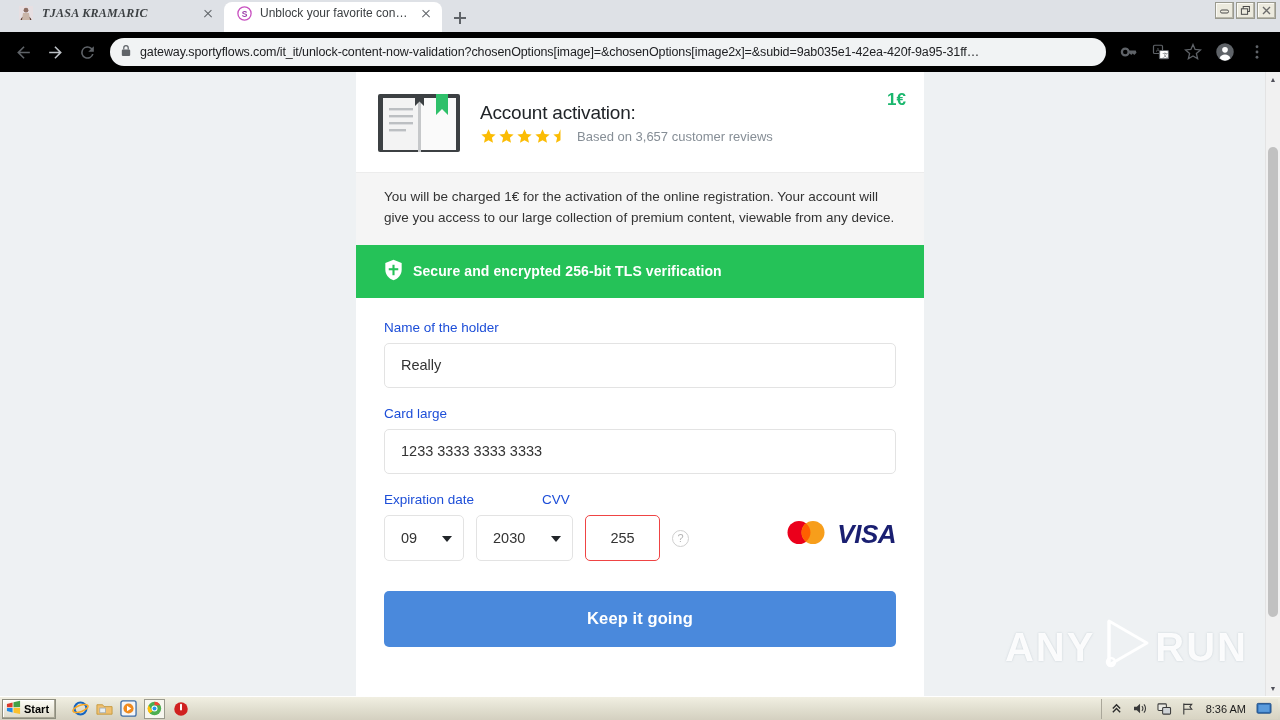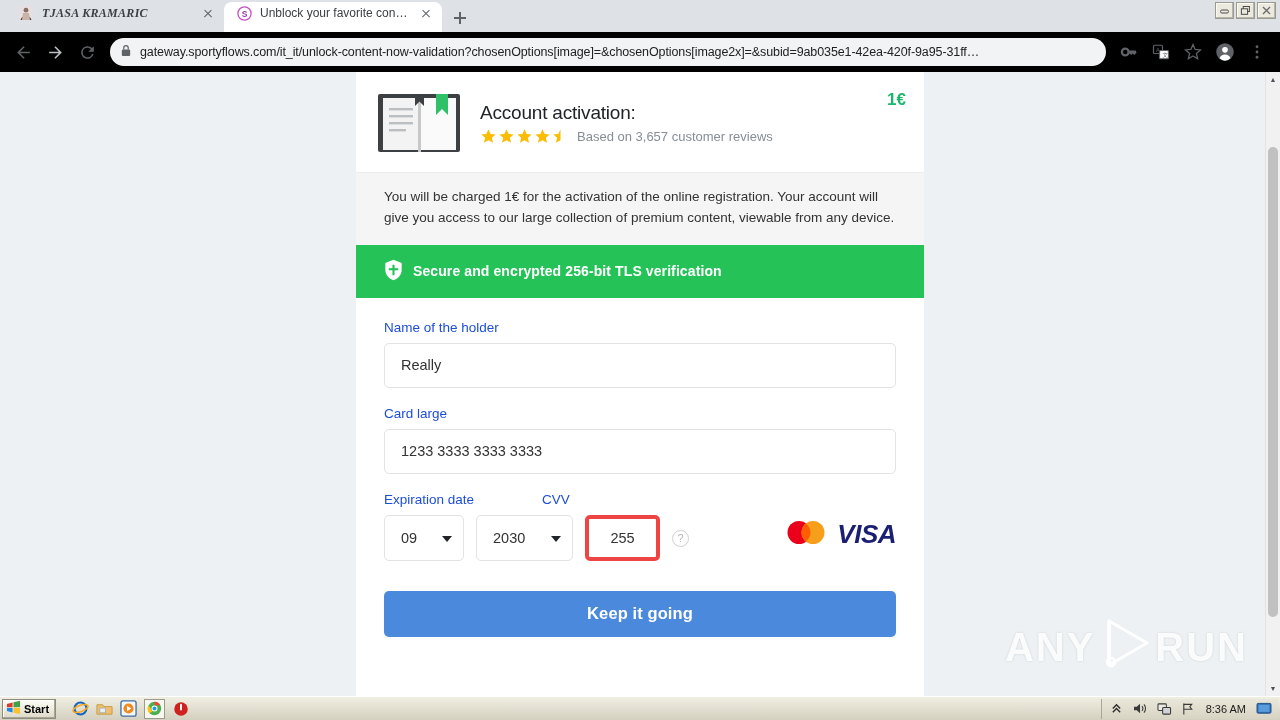--- a/index.html
+++ b/index.html
@@ -87,26 +87,26 @@
   .fselect {
     height: 46px; border: 1px solid #e3e3e3; border-radius: 5px; background: #fff;
     font-size: 14.5px; color: #333; padding: 0 30px 0 16px; outline: none;
     appearance: none; -webkit-appearance: none; font-family: "Liberation Sans", sans-serif;
   }
   .sel-wrap::after {
     content: ""; position: absolute; right: 12px; top: 21px;
     border-left: 5px solid transparent; border-right: 5px solid transparent;
     border-top: 6px solid #212529; pointer-events: none;
   }
-  .cvv-input { width: 75px; height: 46px; text-align: center; border: 4px solid #ef4444; border-radius: 5px; font-size: 14.5px; color: #333; outline: none; font-family: "Liberation Sans", sans-serif; }
+  .cvv-input { width: 75px; height: 46px; text-align: center; border: 1px solid #ef4444; border-radius: 5px; font-size: 14.5px; color: #333; outline: none; font-family: "Liberation Sans", sans-serif; }
   .help { width: 17px; height: 17px; border-radius: 50%; border: 1px solid #cfcfcf; color: #b5b5b5; font-size: 11px; display: flex; align-items: center; justify-content: center; margin-bottom: 14px; }
   .cards { margin-left: auto; display: flex; align-items: center; gap: 8px; margin-bottom: 10px; }
 
   .submit {
-    width: 100%; height: 46px; margin: 30px 0 18px 0; border: none; border-radius: 5px;
+    width: 100%; height: 56px; margin: 30px 0 18px 0; border: none; border-radius: 5px;
     background: #4a89dc; color: #fff; font-size: 16.5px; font-weight: bold;
     font-family: "Liberation Sans", sans-serif; cursor: pointer; letter-spacing: .1px;
   }
 
   .watermark {
     position: absolute; right: 32px; bottom: 18px; display: flex; align-items: center; gap: 2px;
     font-family: "Liberation Sans", sans-serif; font-size: 40px; font-weight: bold; letter-spacing: 2px;
     color: rgba(255,255,255,0.92); text-shadow: 0 0 2px rgba(160,175,185,.55);
     pointer-events: none; user-select: none;
   }

